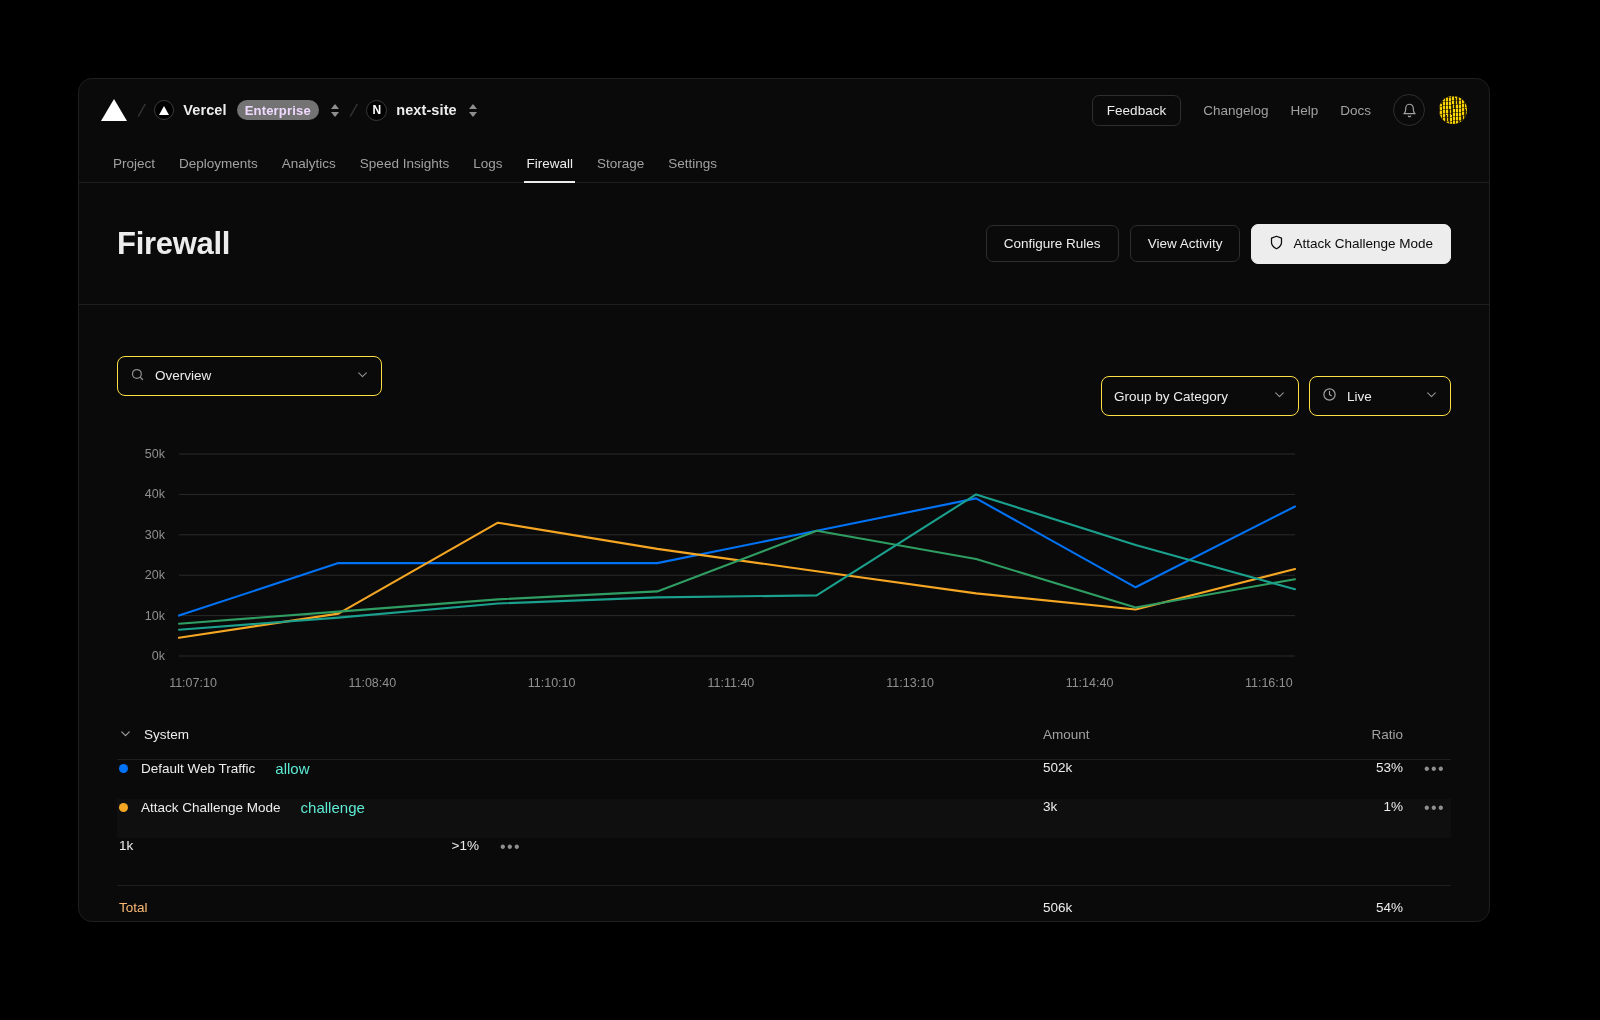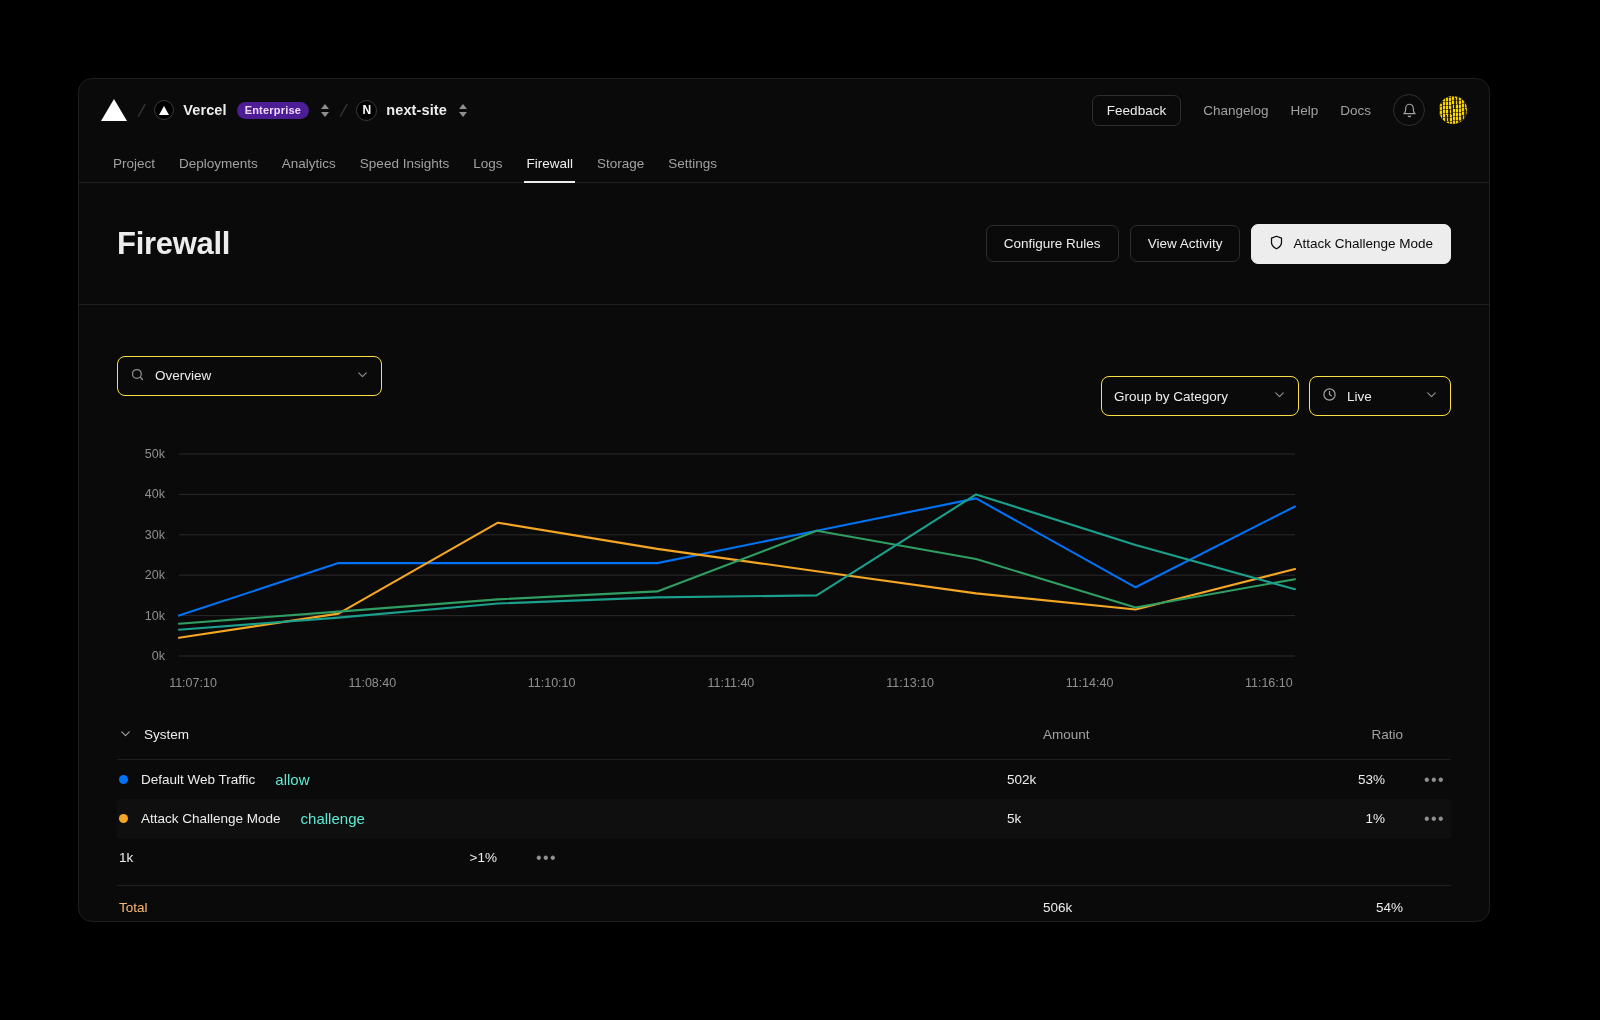--- a/index.html
+++ b/index.html
@@ -62,23 +62,23 @@
     border-bottom: 9px solid #fff;
   }
   .crumb-name {
     color: #ededed;
     font-size: 14.5px;
     font-weight: 600;
     letter-spacing: .1px;
   }
   .plan-badge {
     margin-left: 10px;
-    background: #4c1d95;
+    background: #737373;
     color: #f0d9ff;
-    font-size: 11px;
+    font-size: 13px;
     font-weight: 600;
     padding: 2.5px 8px;
     border-radius: 20px;
     letter-spacing: .2px;
   }
   .selector-caret {
     margin-left: 10px;
     width: 12px; height: 20px;
     display: inline-flex;
     flex-direction: column;
@@ -298,25 +298,24 @@
   .th-ratio {
     width: 150px;
     text-align: right;
     font-size: 13.5px;
     color: #a1a1a1;
   }
   .th-gap { width: 42px; }
 
   .trow {
     display: flex;
-    align-items: center;
+    align-items: flex-start;
     height: 39px;
     padding: 0 6px 0 2px;
     cursor: pointer;
-    gap: 18px;
   }
   .trow.alt { background: #0f0f0f; }
   .td-name {
     flex: 1;
     display: flex;
     align-items: center;
     gap: 13px;
     font-size: 13.5px;
     color: #ededed;
   }
@@ -528,21 +527,21 @@
             <div class="td-amount">502k</div>
             <div class="td-ratio">53%</div>
             <div class="td-menu">•••</div>
           </div>
           <div class="trow alt">
             <div class="td-name">
               <span class="dot" style="background:#f5a623"></span>
               <span>Attack Challenge Mode</span>
               <span class="action">challenge</span>
             </div>
-            <div class="td-amount">5k</div>
+            <div class="td-amount">3k</div>
             <div class="td-ratio">1%</div>
             <div class="td-menu">•••</div>
           </div>
           <div class="trow">
             <div class="td-amount">1k</div>
             <div class="td-ratio">&gt;1%</div>
             <div class="td-menu">•••</div>
           </div>
         </div>
       <div class="trow-total">

